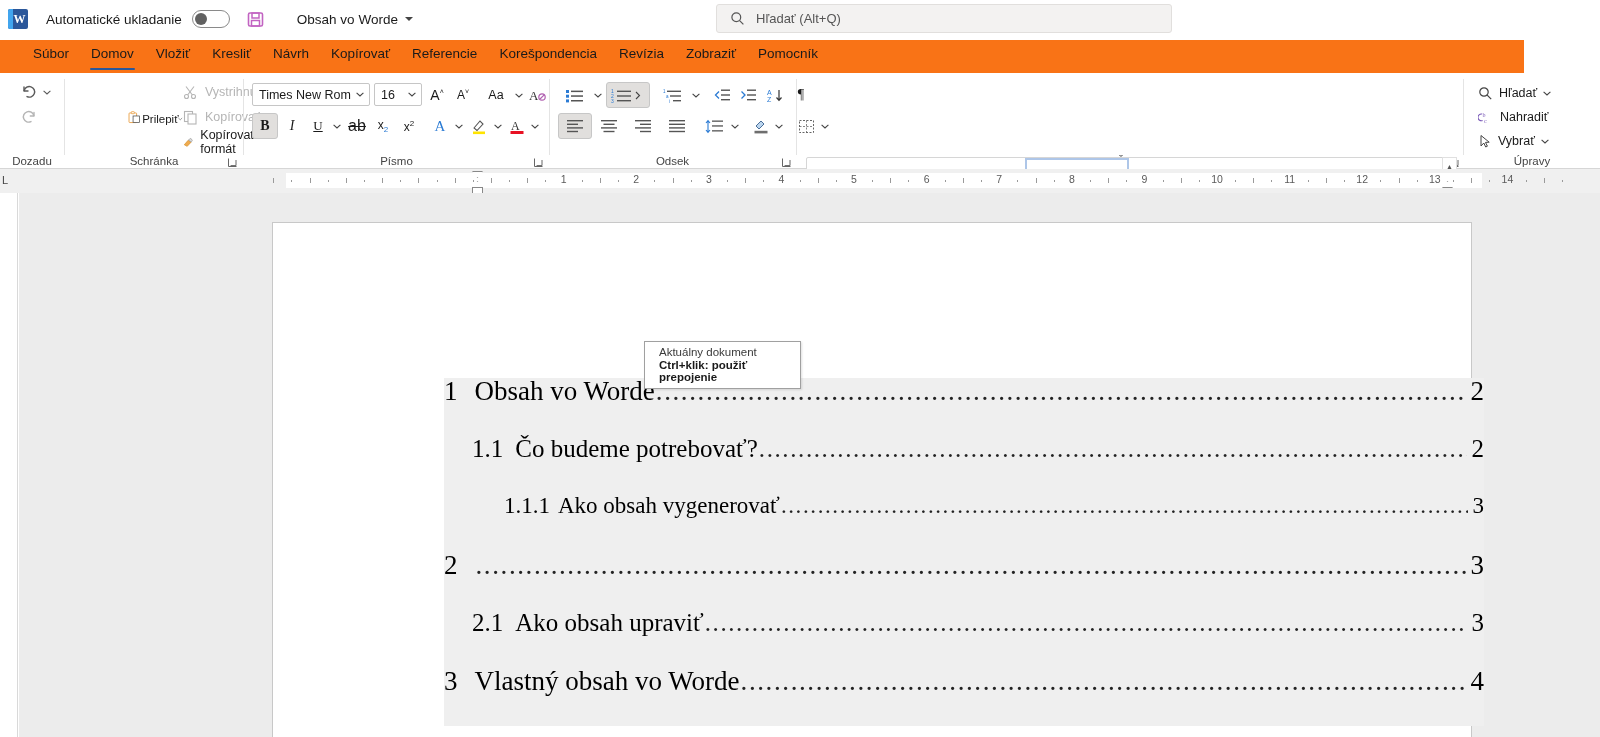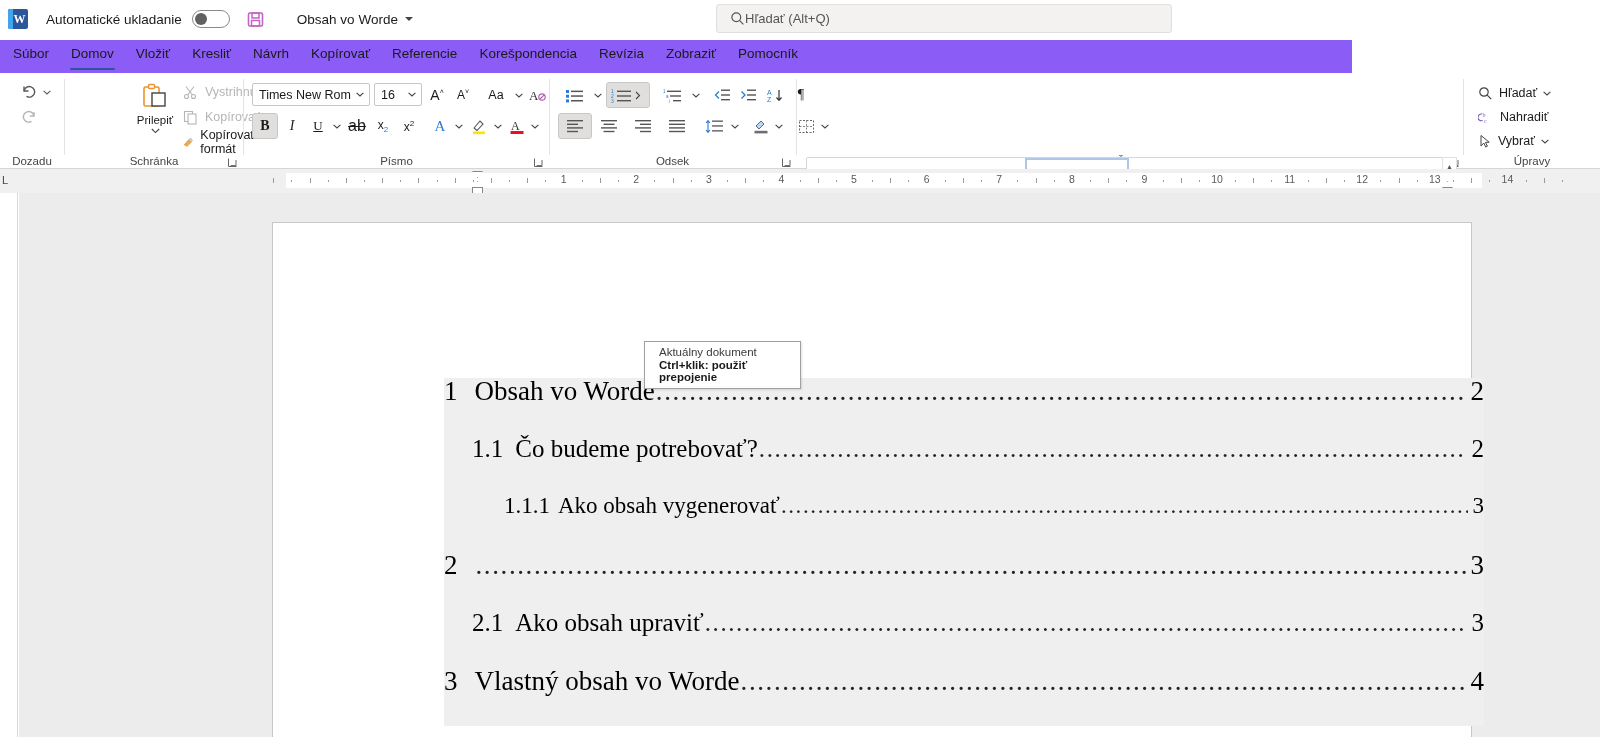--- a/index.html
+++ b/index.html
@@ -47,30 +47,30 @@
     margin-left: 32px; font-size: 13.5px; color: #1a1a1a; display: flex;
     align-items: center; gap: 7px; cursor: pointer;
   }
   .caret-dn {
     width: 0; height: 0; border-left: 4px solid transparent;
     border-right: 4px solid transparent; border-top: 4.5px solid #444;
   }
   .searchbox {
     position: absolute; left: 716px; top: 4px; width: 456px; height: 29px;
     background: #f3f2f1; border: 1px solid #e1dfdd; border-radius: 3px;
-    display: flex; align-items: center; padding-left: 13px; 
+    display: flex; align-items: center; padding-left: 13px; gap: 11px;
     cursor: text;
   }
   .searchbox .ph { font-size: 13px; color: #555; }
 
   
   .tabstrip {
-    position: absolute; left: 0; top: 40px; width: 1352px; height: 33px;
-    background: #8b5cf6; display: flex; align-items: flex-start;
-    padding-left: 2px; font-size: 13.5px; color: #1a1a1a;
+    position: absolute; left: 0; top: 40px; width: 1524px; height: 33px;
+    background: #f97316; display: flex; align-items: flex-start;
+    padding-left: 22px; font-size: 13.5px; color: #1a1a1a;
   }
   .tab {
     padding: 2px 11px 0 11px; height: 28px; line-height: 24px;
     cursor: pointer; position: relative; white-space: nowrap;
   }
   .tab.active { color: #1a1a1a; }
   .tab.active::after {
     content: ""; position: absolute; left: 10px; right: 10px; bottom: -2px;
     height: 2.5px; background: #2b579a; border-radius: 2px;
   }
@@ -97,21 +97,21 @@
     position: absolute; width: 30px; height: 26px; display: flex;
     align-items: center; justify-content: center; cursor: pointer;
     color: #5a5a5a;
   }
   .undo-caret { position: absolute; width: 14px; height: 26px; display:flex;
     align-items:center; justify-content:center; cursor:pointer; }
 
   
   .paste-btn {
     position: absolute; left: 62px; top: 5px; width: 56px; height: 76px;
-    display: flex; flex-direction: column; align-items: center;
+    display: flex; flex-direction: row; align-items: center;
     cursor: pointer; padding-top: 4px;
   }
   .paste-btn .plabel { font-size: 11.5px; color: #1a1a1a; margin-top: 2px; }
   .clip-item {
     position: absolute; height: 22px; display: flex; align-items: center;
     gap: 7px; font-size: 12.5px; cursor: pointer; padding-left: 2px;
   }
   .clip-item.dis { color: #b5b5b5; }
   .clip-item.en { color: #1a1a1a; }
 

